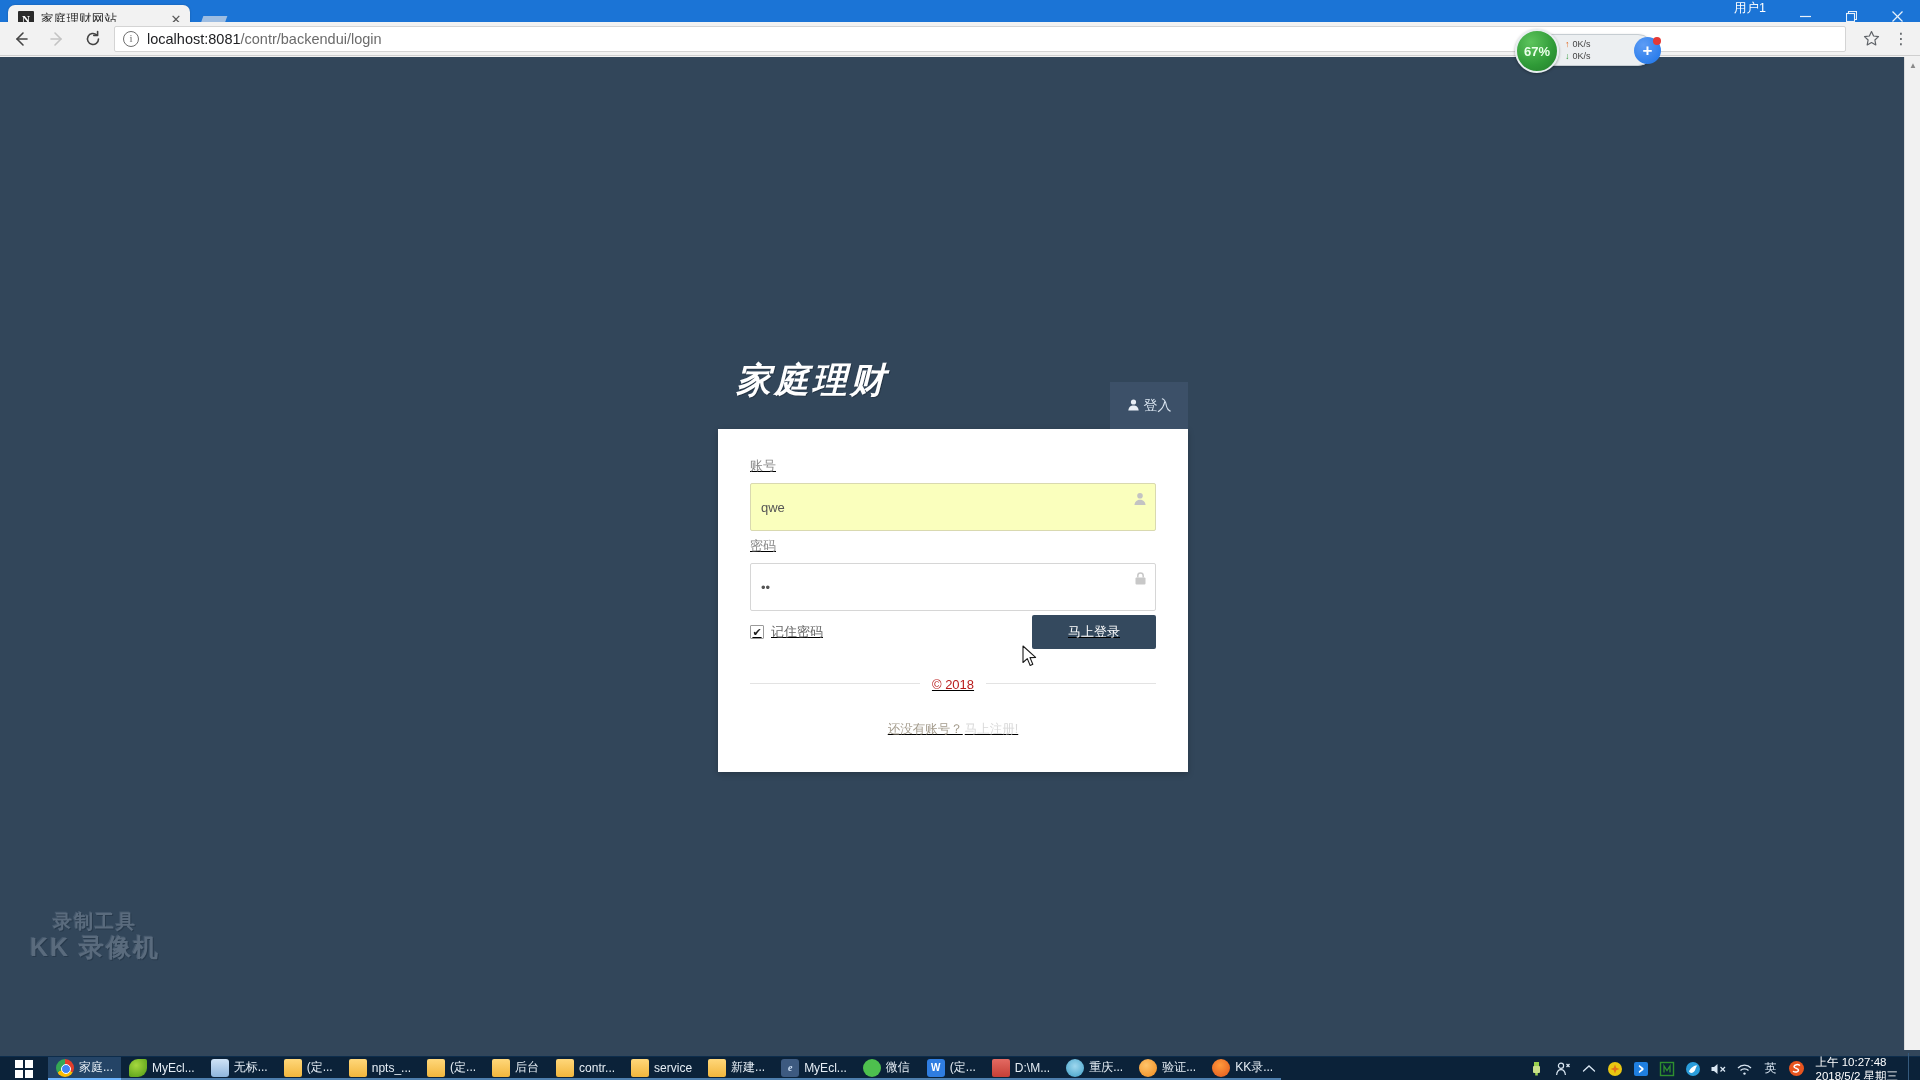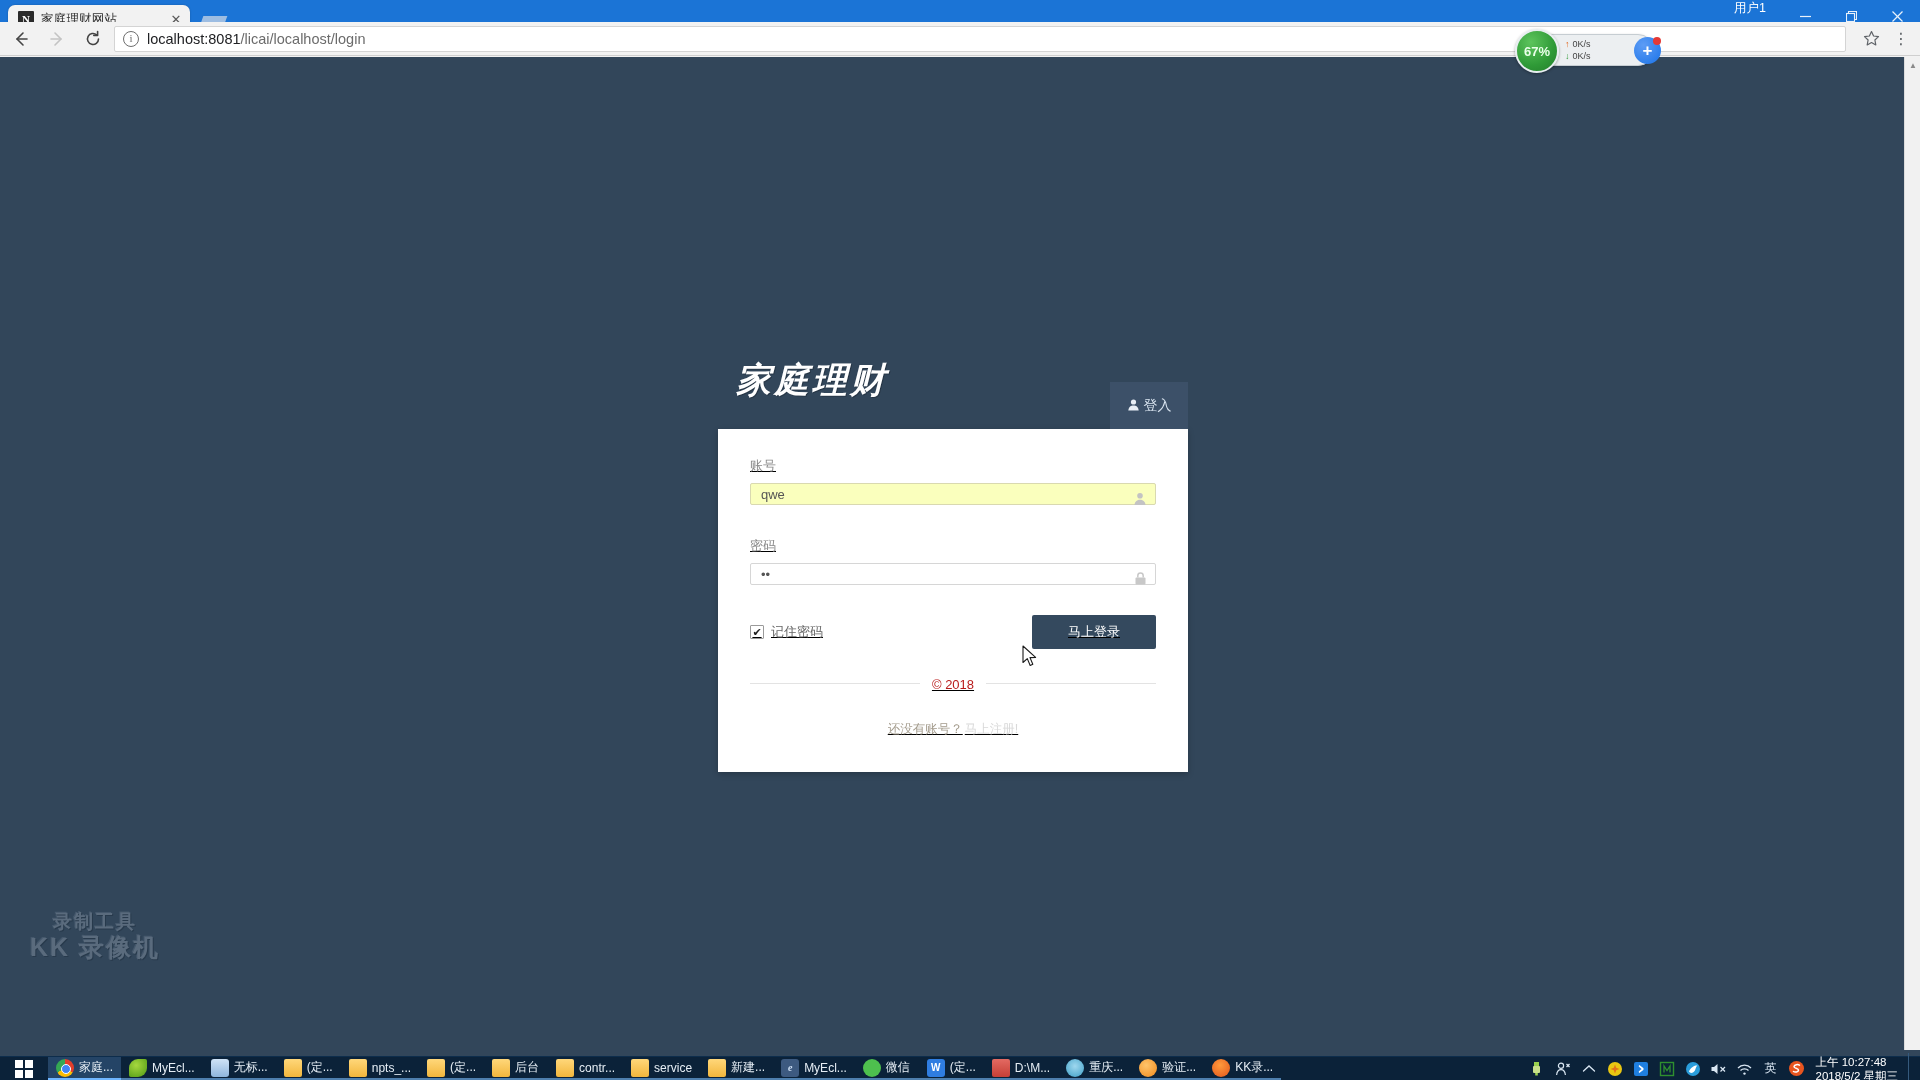--- a/index.html
+++ b/index.html
@@ -188,21 +188,21 @@
     padding: 28px 32px 34px 32px;
     box-shadow: 0 2px 6px rgba(0,0,0,.22);
   }
   .field-label {
     font-size: 13px; color: #888; margin-bottom: 8px;
   }
   .field-wrap {
     position: relative; height: 34px; margin-bottom: 20px;
   }
   .field-input {
-    width: 100%; height: 22px;
+    width: 100%; height: 48px;
     border: 1px solid #d6d6d6; border-radius: 2px;
     padding: 0 34px 0 10px; font-size: 13px; color: #555;
     font-family: "Liberation Sans", sans-serif;
     background: #fff; outline: none;
   }
   .field-input.autofilled {
     background: #faffbd; border-color: #d9d9b0;
   }
   .field-icon {
     position: absolute; right: 9px; top: 50%;
@@ -382,21 +382,21 @@
   </div>
   <div class="nav-icon">
     <svg width="18" height="18" viewBox="0 0 18 18">
         <path d="M14.5 9 A5.5 5.5 0 1 1 12.6 4.8" fill="none" stroke="#444" stroke-width="1.6" stroke-linecap="round"></path>
         <path d="M13.6 1.6 L13.6 5.4 L9.8 5.4" fill="none" stroke="#444" stroke-width="1.6" stroke-linecap="round" stroke-linejoin="round"></path>
       </svg>
   </div>
   <div class="omnibox">
     <div class="omnibox-info">i</div>
     <span class="url-host">localhost:8081</span>
-      <span class="url-path">/licai/localhost/login</span>
+      <span class="url-path">/contr/backendui/login</span>
   </div>
   <div class="omni-right">
     <div class="star-icon">
       <svg width="17" height="17" viewBox="0 0 17 17">
           <polygon points="8.5,1.5 10.6,6 15.5,6.6 11.9,10 12.8,14.9 8.5,12.5 4.2,14.9 5.1,10 1.5,6.6 6.4,6" fill="none" stroke="#5f6368" stroke-width="1.2" stroke-linejoin="round"></polygon>
         </svg>
     </div>
     <div class="menu-icon">⋮</div>
   </div>
 </div>

